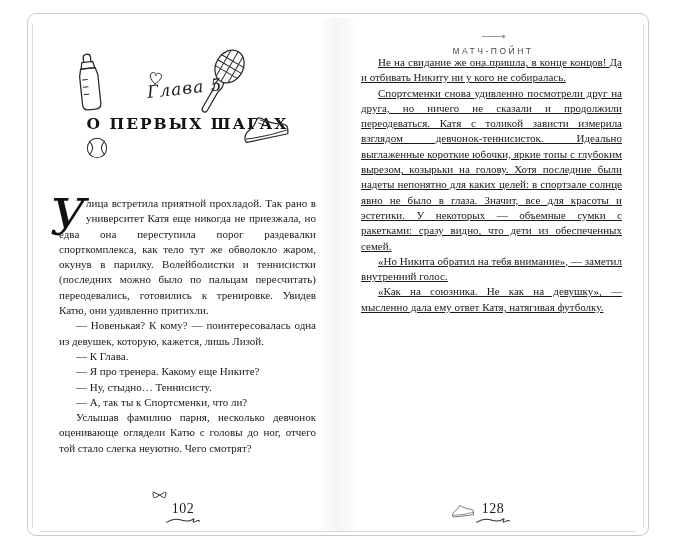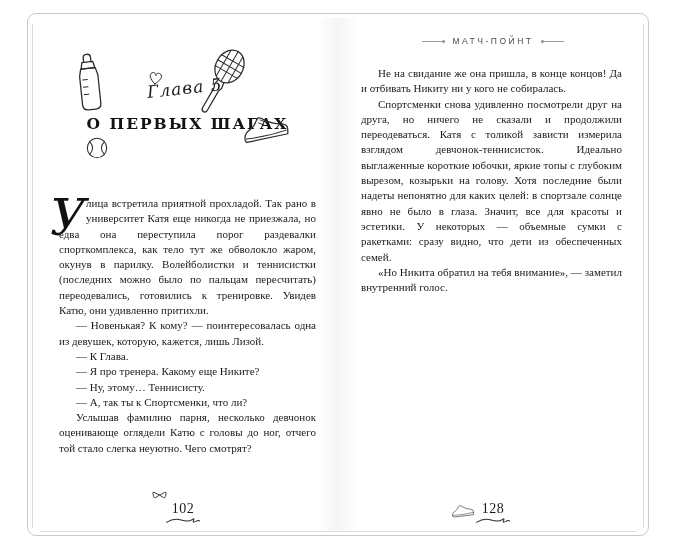--- a/index.html
+++ b/index.html
@@ -52,39 +52,39 @@
   .chapter-title {
     position:absolute; left:0; right:0; top:100px;
     text-align:center;
     font-family:"DejaVu Serif",serif;
     font-weight:700; font-size:15.5px; letter-spacing:2px;
     color:#141414;
   }
 
   
   .body-left  { margin-top:10px; }
-  .body-right { margin-top:52px; }
+  .body-right { margin-top:41px;text-decoration:underline; }
   .para {
     font-size:11px; line-height:15.3px;
     text-align:justify; text-indent:17px;
   }
   .para.opening { text-indent:0; }
   .dropcap {
     float:left;
     font-family:"DejaVu Serif",serif; font-style:italic;
     font-size:50px; line-height:44px;
     width:32px; height:30px;
     margin:0 4px 0 -9px;
     color:#111;
   }
 
   
   .running-head {
     position:absolute; top:22px; left:0; right:0;
-    display:flex; align-items:center; justify-content:center; gap:9px;
+    display:flex; align-items:center; justify-content:center; gap:9px;flex-direction:column;
   }
   .rh-text {
     font-family:"Liberation Sans","DejaVu Sans",sans-serif;
     font-size:8.5px; letter-spacing:2.5px; color:#4a4a4a;
   }
   .orn { width:22px; height:1px; background:#9a9a9a; position:relative; }
   .orn::after {
     content:''; position:absolute; width:3px; height:3px; background:#9a9a9a;
     transform:rotate(45deg); top:-1px;
   }
@@ -151,21 +151,21 @@
             <path class="ink-thin" d="M21 13 L27 17 M23.5 10 L29.5 14"></path>
           </svg>
         </span>
       </div>
 
       <div class="body-left">
         <p class="para opening"><span class="dropcap">У</span><span>лица встретила приятной прохладой. Так рано в университет Катя еще никогда не приезжала, но едва она переступила порог раздевалки спорткомплекса, как тело тут же обволокло жаром, окунув в парилку. Волейболистки и теннисистки (последних можно было по пальцам пересчитать) переодевались, готовились к тренировке. Увидев Катю, они удивленно притихли.</span></p>
         <p class="para">— Новенькая? К кому? — поинтересовалась одна из девушек, которую, кажется, лишь Лизой.</p>
         <p class="para">— К Глава.</p>
         <p class="para">— Я про тренера. Какому еще Никите?</p>
-        <p class="para">— Ну, этому… Теннисисту.</p>
+        <p class="para">— Ну, стыдно… Теннисисту.</p>
         <p class="para">— А, так ты к Спортсменки, что ли?</p>
         <p class="para">Услышав фамилию парня, несколько девчонок оценивающе оглядели Катю с головы до ног, отчего той стало слегка неуютно. Чего смотрят?</p>
       </div>
 
       <div class="pagenum-area">
         <span class="doodle pn-top">
           <svg viewBox="0 0 20 12" width="17" height="10">
             <path class="ink-thin" d="M10 6 L3.5 2.8 Q1.6 2 2.1 4.2 L3 8 Q3.5 10 5.5 9 L10 6 L14.5 9 Q16.5 10 17 8 L17.9 4.2 Q18.4 2 16.5 2.8 Z"></path>
           </svg>
         </span>
@@ -181,20 +181,21 @@
       <div class="running-head">
         <span class="orn left"></span>
         <span class="rh-text">МАТЧ-ПОЙНТ</span>
         <span class="orn right"></span>
       </div>
 
       <div class="body-right">
         <p class="para">Не на свидание же она пришла, в конце концов! Да и отбивать Никиту ни у кого не собиралась.</p>
         <p class="para">Спортсменки снова удивленно посмотрели друг на друга, но ничего не сказали и продолжили переодеваться. Катя с толикой зависти измерила взглядом девчонок-теннисисток. Идеально выглаженные короткие юбочки, яркие топы с глубоким вырезом, козырьки на голову. Хотя последние были надеты непонятно для каких целей: в спортзале солнце явно не было в глаза. Значит, все для красоты и эстетики. У некоторых — объемные сумки с ракетками: сразу видно, что дети из обеспеченных семей.</p>
         <p class="para">«Но Никита обратил на тебя внимание», — заметил внутренний голос.</p>
+        <p class="para">«Как на союзника. Не как на девушку», — мысленно дала ему ответ Катя, натягивая футболку.</p>
       </div>
 
       <div class="pagenum-area">
         <span class="doodle pn-side">
           <svg viewBox="0 0 56 42" width="24" height="18">
             <path class="ink" d="M5 32 Q1 32 2.5 26 Q4 21 11 18 Q16 15.5 19 10 Q21 6 25 8.5 L28 11 Q36 17.5 46 19.5 Q53 21 52 27 L51 32 Z"></path>
             <path class="ink-thin" d="M3.5 28 Q26 30.5 51 27.5"></path>
           </svg>
         </span>
         <div class="pagenum">128</div>

